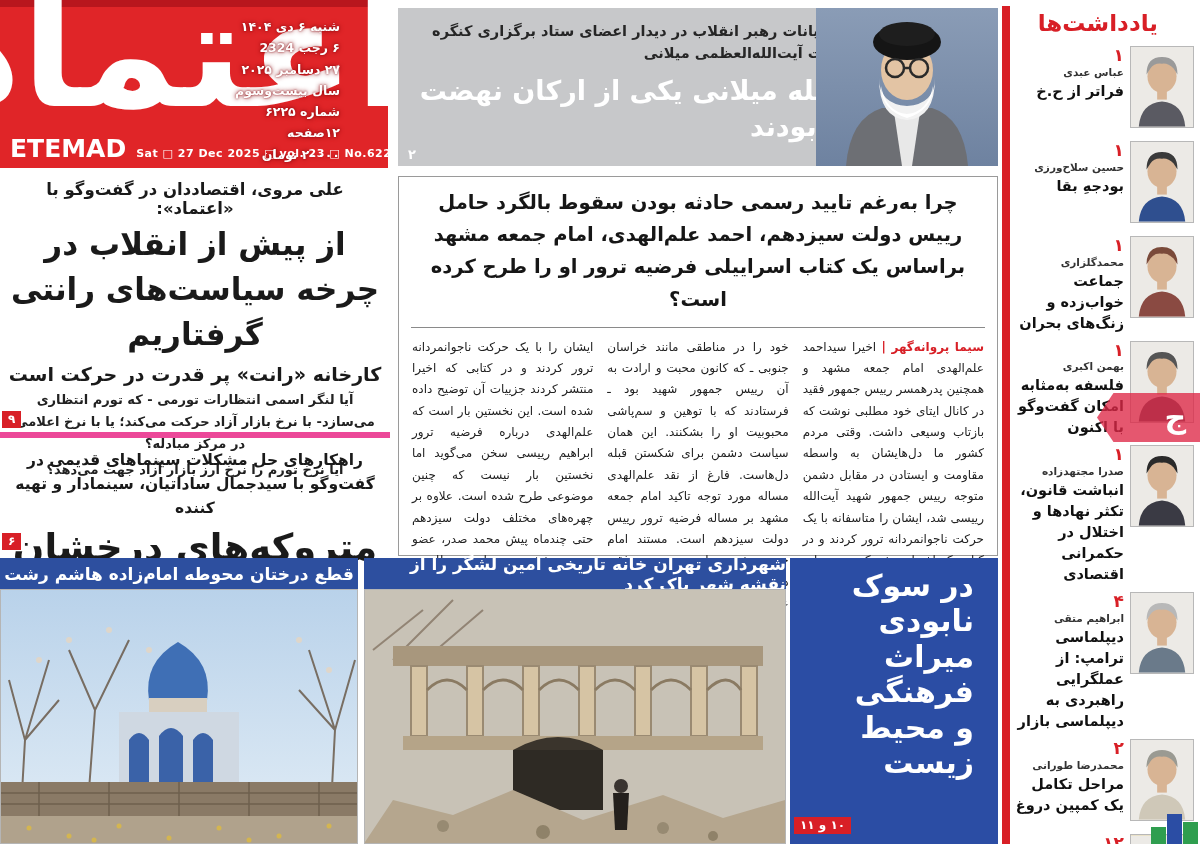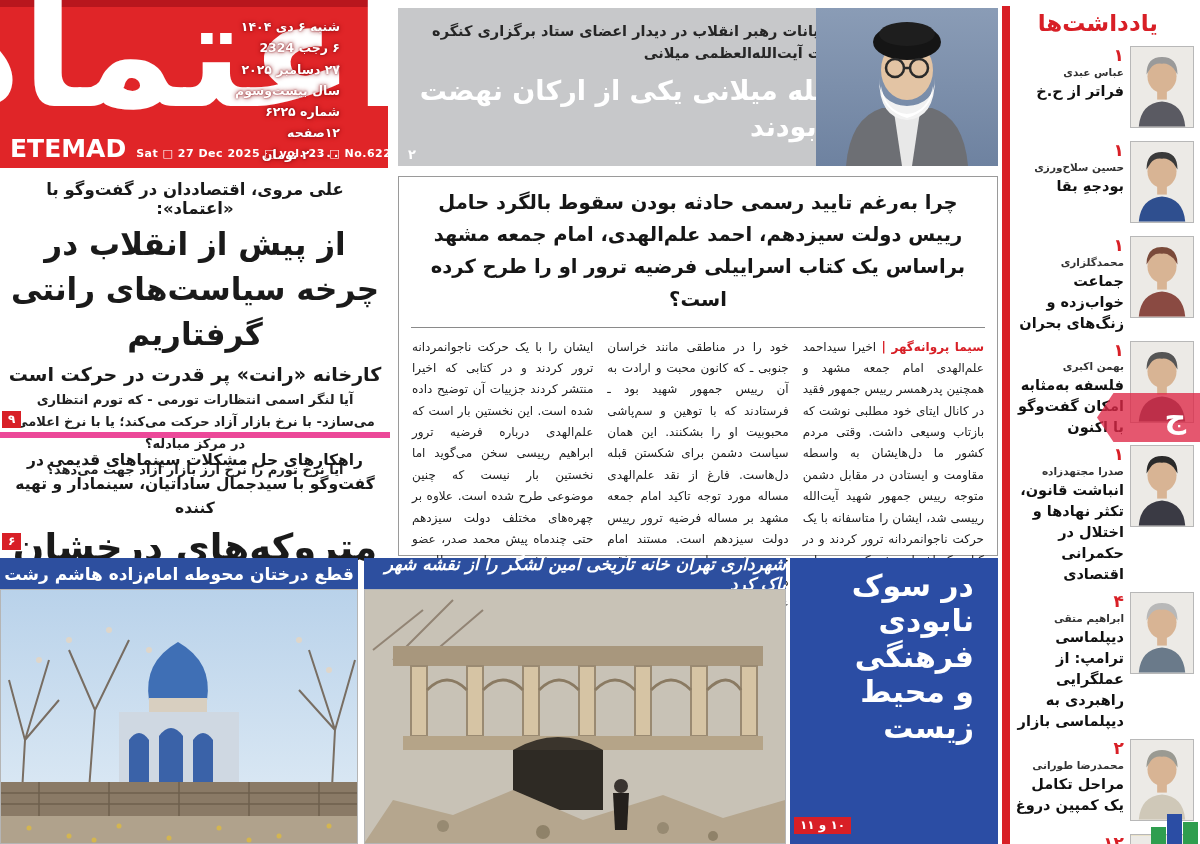--- a/index.html
+++ b/index.html
@@ -54,21 +54,21 @@
   .story2 { position:relative; padding:10px 8px 0 8px; height:116px; }
   .story2 .kicker { text-align:center; font-size:15.5px; font-weight:bold; line-height:1.55; }
   .story2 .headline { text-align:center; font-size:37px; font-weight:bold; margin-top:6px; }
   .badge { position:absolute; left:2px; bottom:4px; background:#d81f26; color:#fff;
     font-size:12px; font-weight:bold; padding:1px 6px 2px; }
   
   .capbar { position:absolute; top:558px; height:31px; background:#2d4f9f; color:#fff;
     display:flex; align-items:center; justify-content:center;
     font-size:17px; font-weight:bold; }
   .cap-left  { left:0;   width:358px; }
-  .cap-mid   { left:364px; width:422px;font-style:italic; }
+  .cap-mid   { left:364px; width:422px; }
   .photo-frame { position:absolute; top:589px; height:255px; overflow:hidden; border:1px solid #b5b5b5; }
   .ph-left { left:0; width:358px; }
   .ph-mid  { left:364px; width:422px; }
   .bluebox { position:absolute; left:790px; top:558px; width:208px; height:286px;
     background:#2b4da4; padding:10px 24px 11px 0; }
   .bluebox .line { color:#fff; font-size:30px; font-weight:bold; line-height:1.18; text-align:right; }
   .bluebox .badge { left:4px; bottom:10px; }
   
   .sidebar { position:absolute; left:1000px; top:0; width:200px; height:844px; background:#fff; }
   .sidebar .redbar { position:absolute; left:2px; top:6px; width:8px; height:838px; background:#d81f26; }
@@ -283,20 +283,21 @@
     <g>
       <circle cx="258" cy="196" r="7" fill="#3a3430"></circle>
       <path d="M250 203 L266 203 L264 240 L252 240 Z" fill="#24201c"></path>
     </g>
   </svg>
 </div>
 
 <div class="bluebox">
   <div class="line">در سوک</div>
   <div class="line">نابودی</div>
+  <div class="line">میراث</div>
   <div class="line">فرهنگی</div>
   <div class="line">و محیط</div>
   <div class="line">زیست</div>
   <div class="badge">۱۰ و ۱۱</div>
 </div>
 
 <div class="sidebar">
   <div class="redbar"></div>
   <div class="title">یادداشت‌ها</div>
   <div class="notes">

